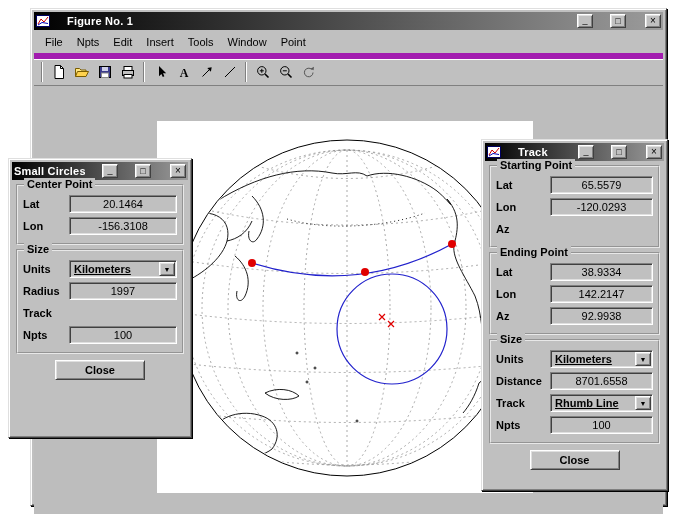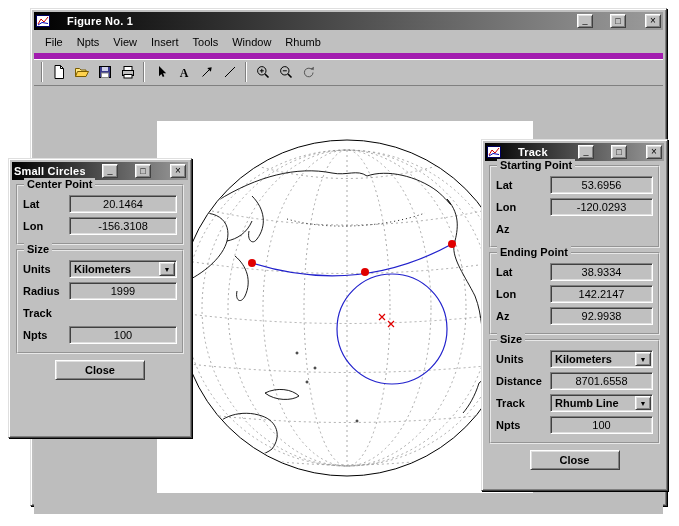--- a/index.html
+++ b/index.html
@@ -59,21 +59,21 @@
     border: 1px solid; border-color: #808080 #ffffff #ffffff #808080;
     box-shadow: inset 1px 1px 0 #404040, inset -1px -1px 0 #dfdfdf;
     display: flex; align-items: center; justify-content: center;
   }
   .dropdown {
     flex: 1; height: 18px; background: #c0c0c0;
     border: 1px solid; border-color: #808080 #ffffff #ffffff #808080;
     box-shadow: inset 1px 1px 0 #404040, inset -1px -1px 0 #dfdfdf;
     display: flex; align-items: stretch;
   }
-  .dd-value { flex: 1; display: flex; align-items: center; padding-left: 4px; font-weight: bold; }
+  .dd-value { flex: 1; display: flex; align-items: center; padding-left: 4px; font-weight: bold; text-decoration: underline; }
   .dd-btn {
     width: 16px; margin: 1px; background: #c0c0c0;
     border: 1px solid; border-color: #ffffff #404040 #404040 #ffffff;
     box-shadow: inset 1px 1px 0 #dfdfdf, inset -1px -1px 0 #808080;
     display: flex; align-items: center; justify-content: center; font-size: 7px;
   }
   .btn-row { display: flex; justify-content: center; margin: 6px 0 2px 0; }
   .btn95 {
     width: 90px; height: 20px; background: #c0c0c0; font-weight: bold; font-size: 11px;
     font-family: "Liberation Sans", sans-serif;
@@ -103,25 +103,25 @@
           <span>□</span>
         </span>
       <span class="tb-btn close">
           <span>×</span>
         </span>
     </div>
 
     <div class="menubar">
       <span class="menu-item">File</span>
       <span class="menu-item">Npts</span>
-      <span class="menu-item">View</span>
+      <span class="menu-item">Edit</span>
       <span class="menu-item">Insert</span>
       <span class="menu-item">Tools</span>
       <span class="menu-item">Window</span>
-      <span class="menu-item">Rhumb</span>
+      <span class="menu-item">Point</span>
     </div>
 
     <div class="toolbar">
       <span class="tool-sep"></span>
       <span class="tool-btn">
         <svg width="16" height="16" viewBox="0 0 16 16">
             <path d="M4 1.5h5.5L12.5 4.5V14.5H4z" fill="#fff" stroke="#000"></path>
             <path d="M9.5 1.5V4.5H12.5" fill="none" stroke="#000"></path>
           </svg>
       </span>
@@ -296,21 +296,21 @@
           <div class="dropdown">
             <span class="dd-value">Kilometers</span>
             <span class="dd-btn">
                 <span>▼</span>
               </span>
           </div>
         </div>
         <div class="row">
           <span class="lbl">Radius</span>
           <div class="field">
-              <span>1999</span>
+              <span>1997</span>
             </div>
         </div>
         <div class="row">
           <span class="lbl">Track</span>
         </div>
         <div class="row">
           <span class="lbl">Npts</span>
           <div class="field">
               <span>100</span>
             </div>
@@ -343,21 +343,21 @@
           <span>×</span>
         </span>
     </div>
 
     <div class="fieldset">
       <span class="legend">Starting Point</span>
       <div class="fs-body">
         <div class="row row-wide">
           <span class="lbl">Lat</span>
           <div class="field">
-              <span>53.6956</span>
+              <span>65.5579</span>
             </div>
         </div>
         <div class="row row-wide">
           <span class="lbl">Lon</span>
           <div class="field">
               <span>-120.0293</span>
             </div>
         </div>
         <div class="row row-wide">
           <span class="lbl">Az</span>

